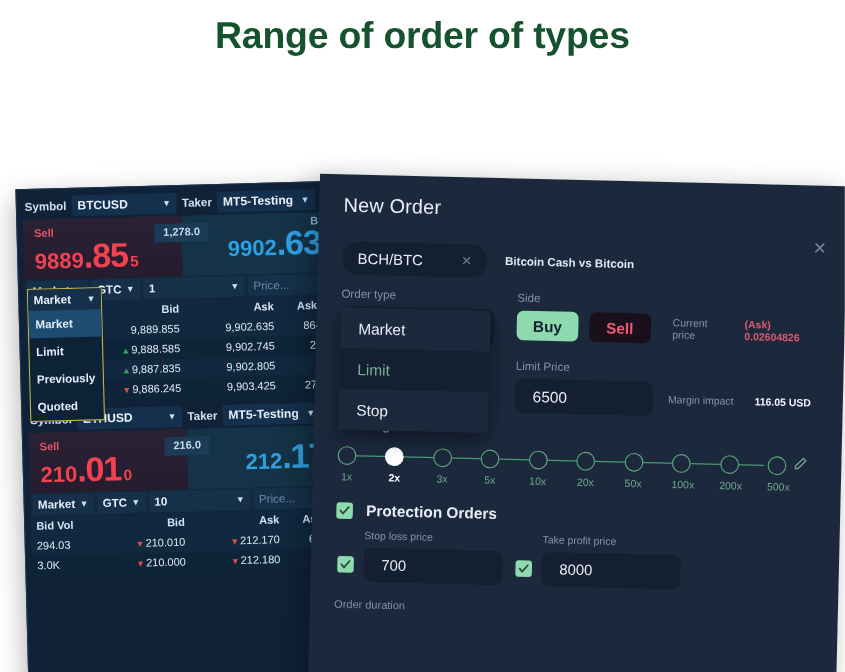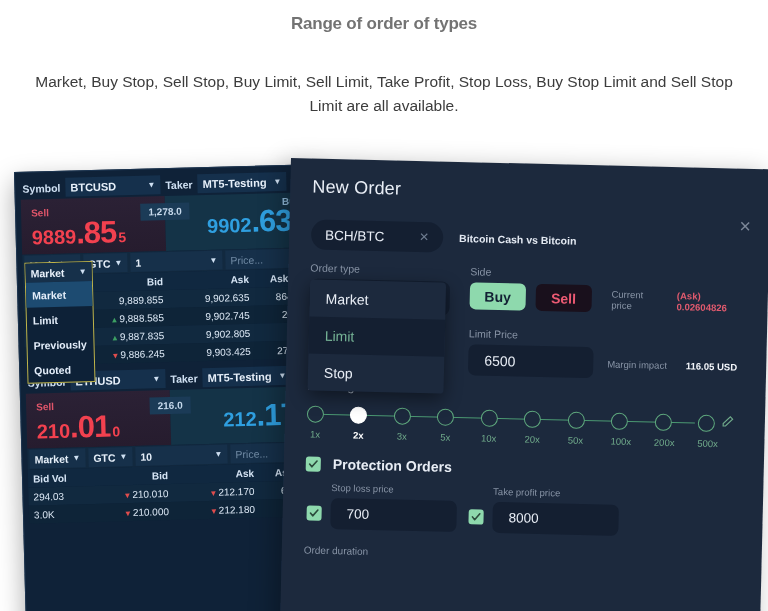--- a/index.html
+++ b/index.html
@@ -13,23 +13,23 @@
     position: relative;
   }
 
   
   .hero {
     width: 768px;
     padding-top: 14px;
     text-align: center;
   }
   .hero-title {
-    font-size: 17px;
-    font-weight: bold;
-    color: #737373;
+    font-size: 34px;
+    font-weight: bold;
+    color: #14532d;
     letter-spacing: -0.2px;
   }
   .hero-sub {
     margin: 0 auto;
     margin-top: 36px;
     width: 730px;
     font-size: 15.5px;
     line-height: 1.55;
     color: #3c3c3c;
   }
@@ -422,21 +422,20 @@
 
   .od-lbl { font-size: 10px; color: #8793a5; margin-top: 16px; }
 </style>
 </head>
 <body>
 
 <div class="stage">
 
   <div class="hero">
     <div class="hero-title">Range of order of types</div>
-    <div class="hero-sub">Market, Buy Stop, Sell Stop, Buy Limit, Sell Limit, Take Profit, Stop Loss, Buy Stop Limit and Sell Stop Limit are all available.</div>
   </div>
 
   <div class="mt5-wrap">
     <div class="mt5-inner">
 
       <div class="mt5-ticket">
         <div class="mt5-head">
           <span class="mt5-lbl">Symbol</span>
           <div class="mt5-select narrow">
             <span>BTCUSD</span>

